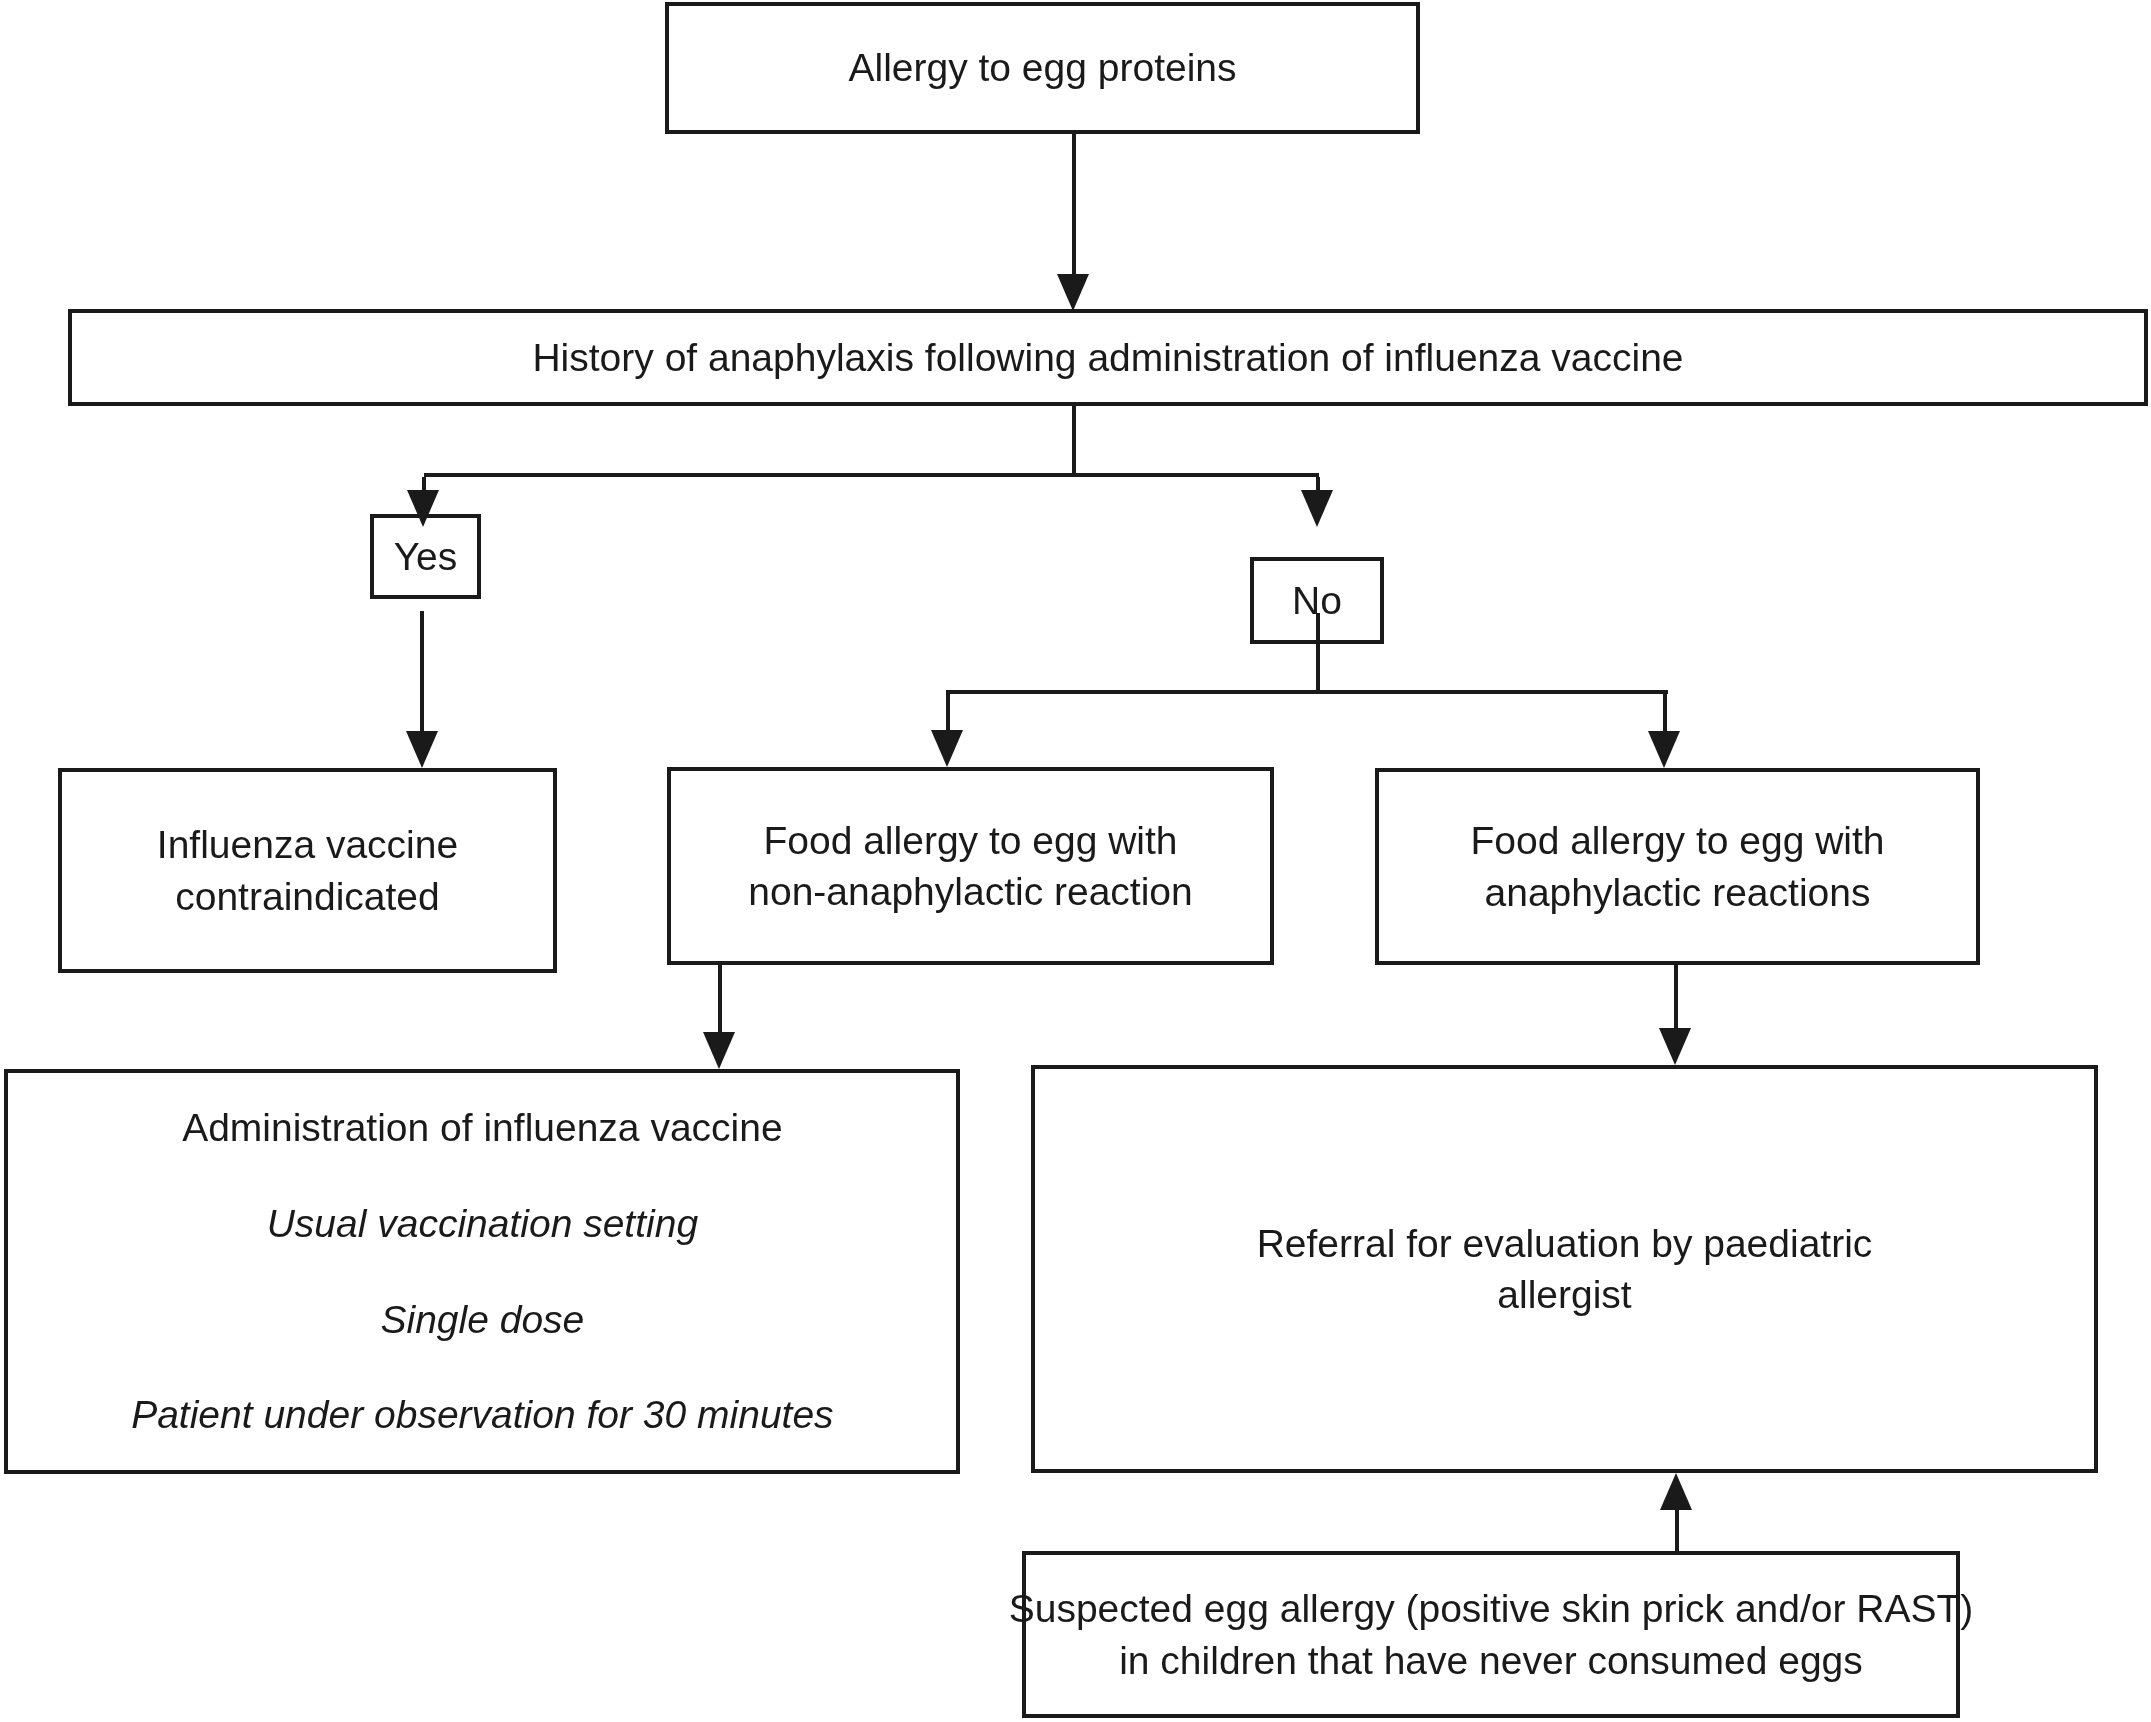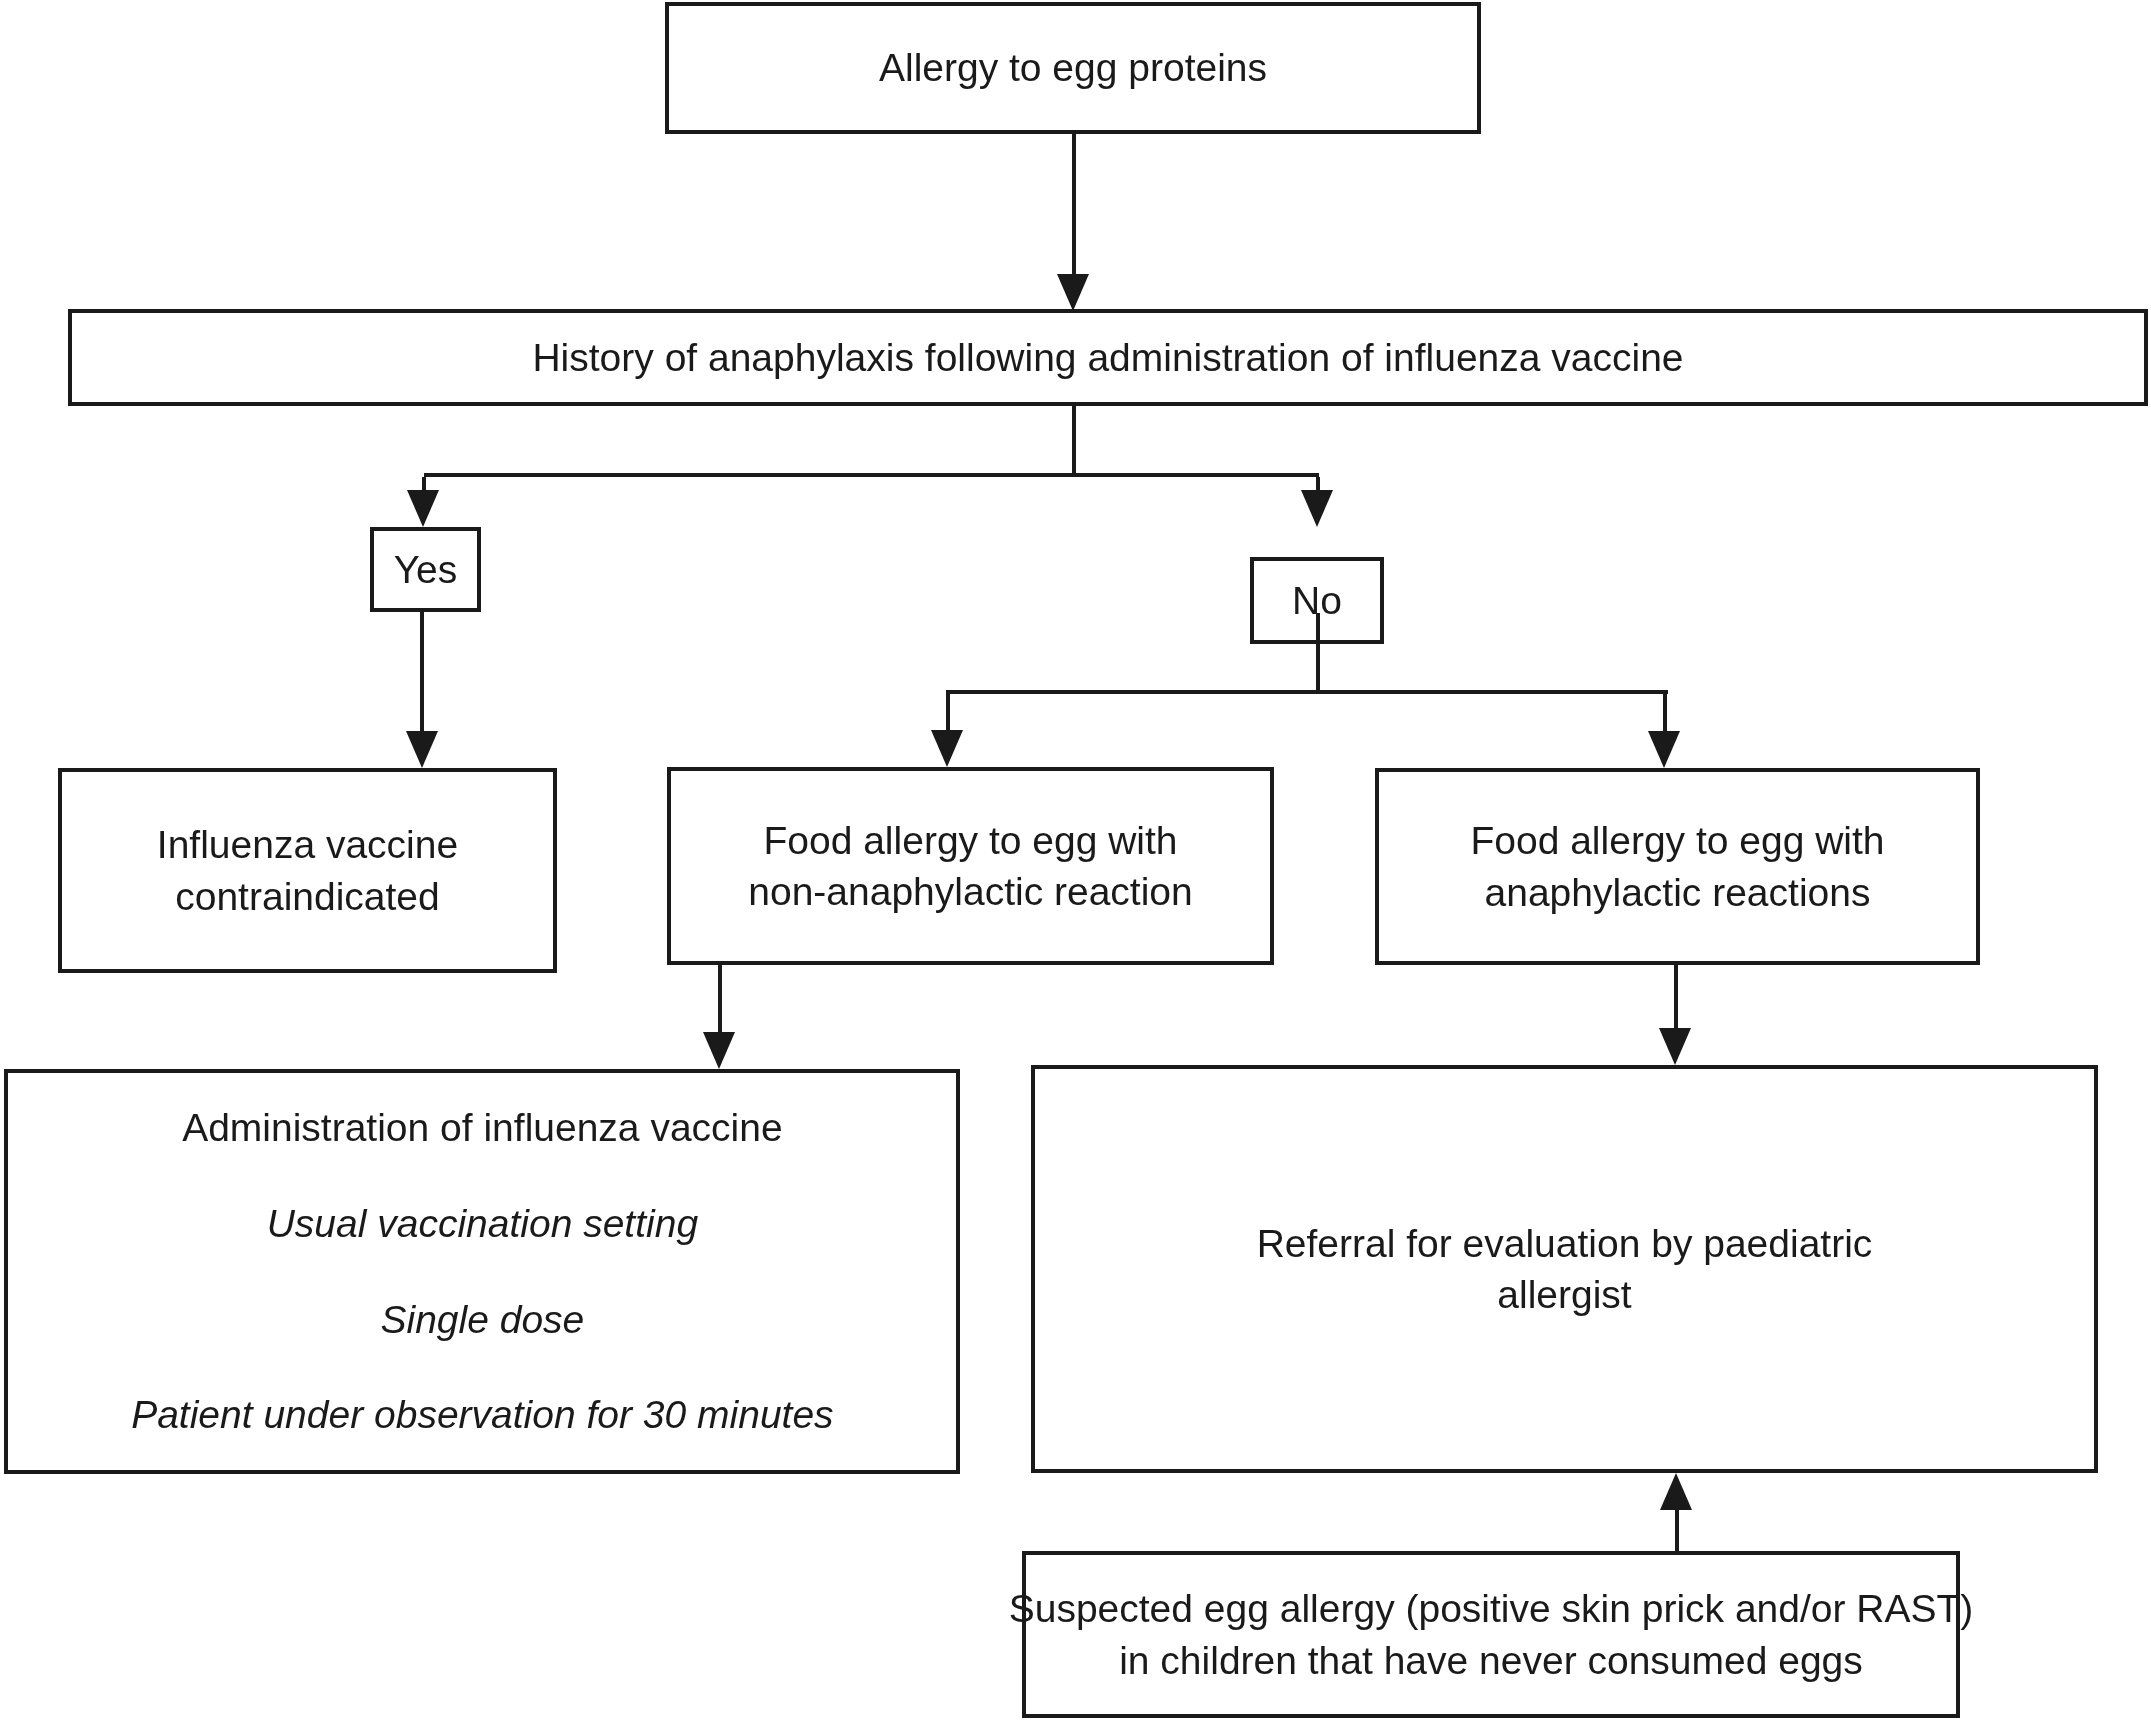--- a/index.html
+++ b/index.html
@@ -38,29 +38,29 @@
     border-right: 16.7px solid transparent;
   }
   .arr-d { border-top: 37px solid var(--ink); }
   .arr-u { border-bottom: 37px solid var(--ink); }
 </style>
 </head>
 <body>
 
 <div id="canvas">
 
-  <div class="node" style="left:665px; top:1.8px; width:816px; height:132px;">
+  <div class="node" style="left:665px; top:1.8px; width:755px; height:132px;">
     <span class="tline">Allergy to egg proteins</span>
   </div>
 
   <div class="node" style="left:68px; top:309px; width:2080px; height:97px;">
     <span class="tline">History of anaphylaxis following administration of influenza vaccine</span>
   </div>
 
-  <div class="node" style="left:370px; top:527px; width:111px; height:85px;">
+  <div class="node" style="left:370px; top:514px; width:111px; height:85px;">
     <span class="tline">Yes</span>
   </div>
 
   <div class="node" style="left:1250px; top:557px; width:134px; height:87px;">
     <span class="tline">No</span>
   </div>
 
   <div class="node" style="left:58px; top:768px; width:499px; height:205px;">
     <span class="tline">Influenza vaccine</span>
     <span class="tline">contraindicated</span>

